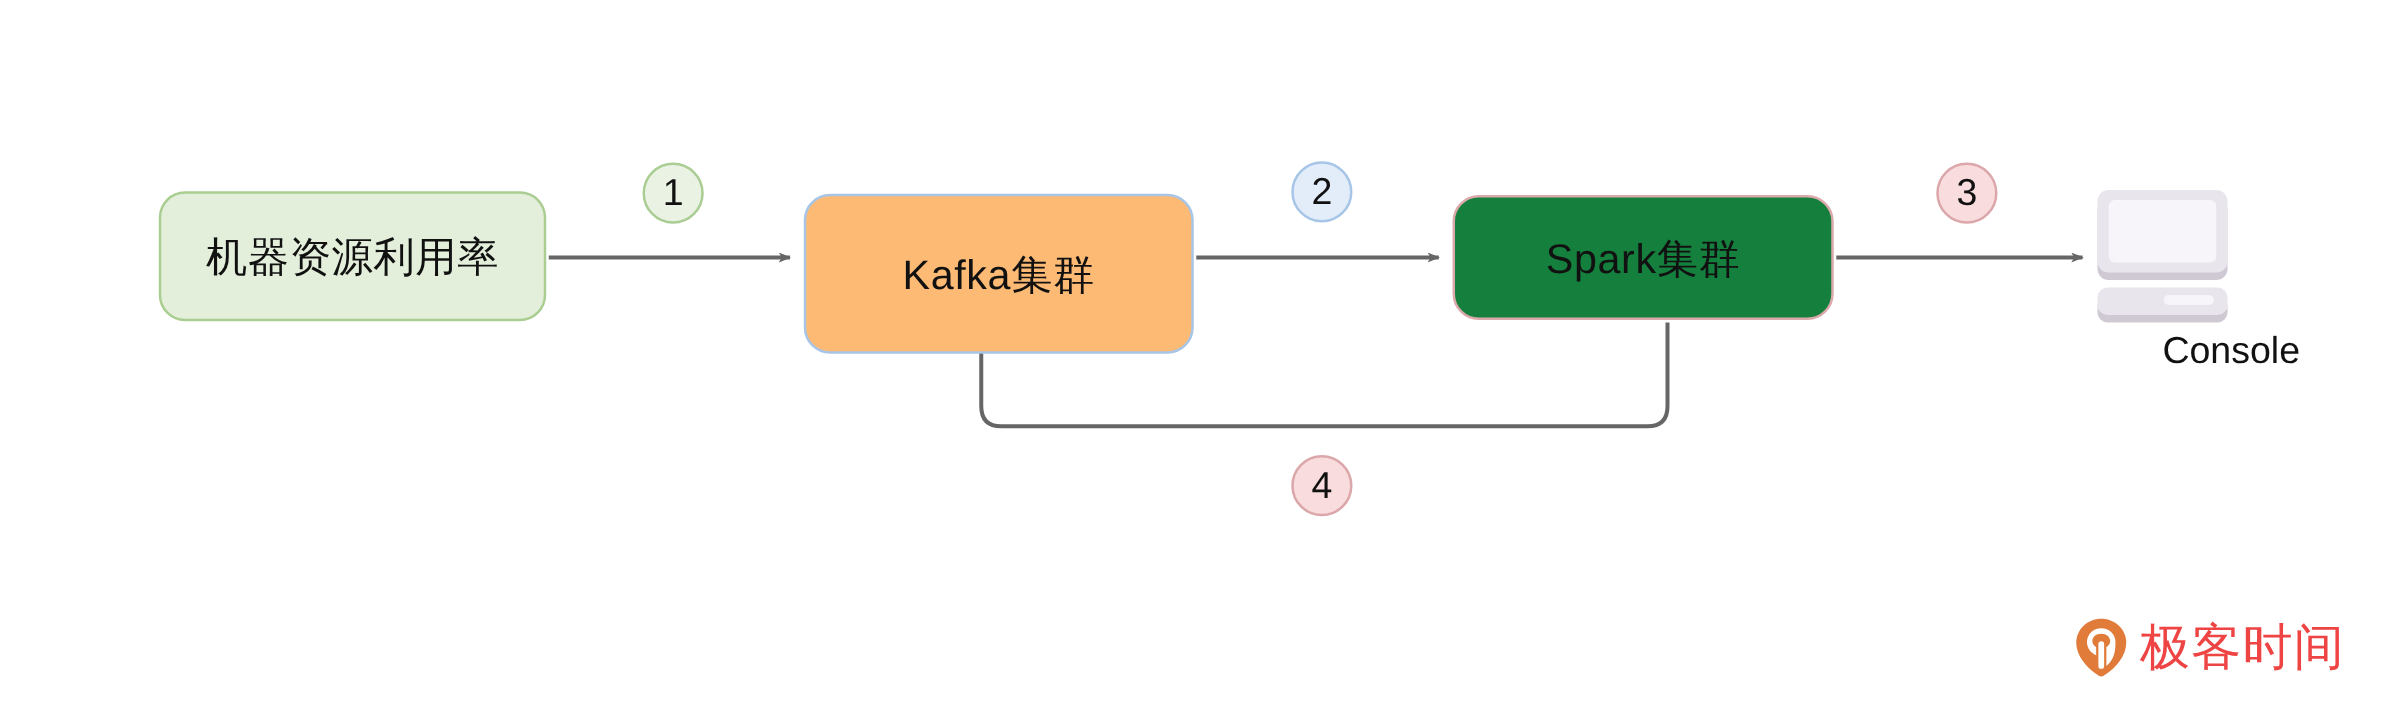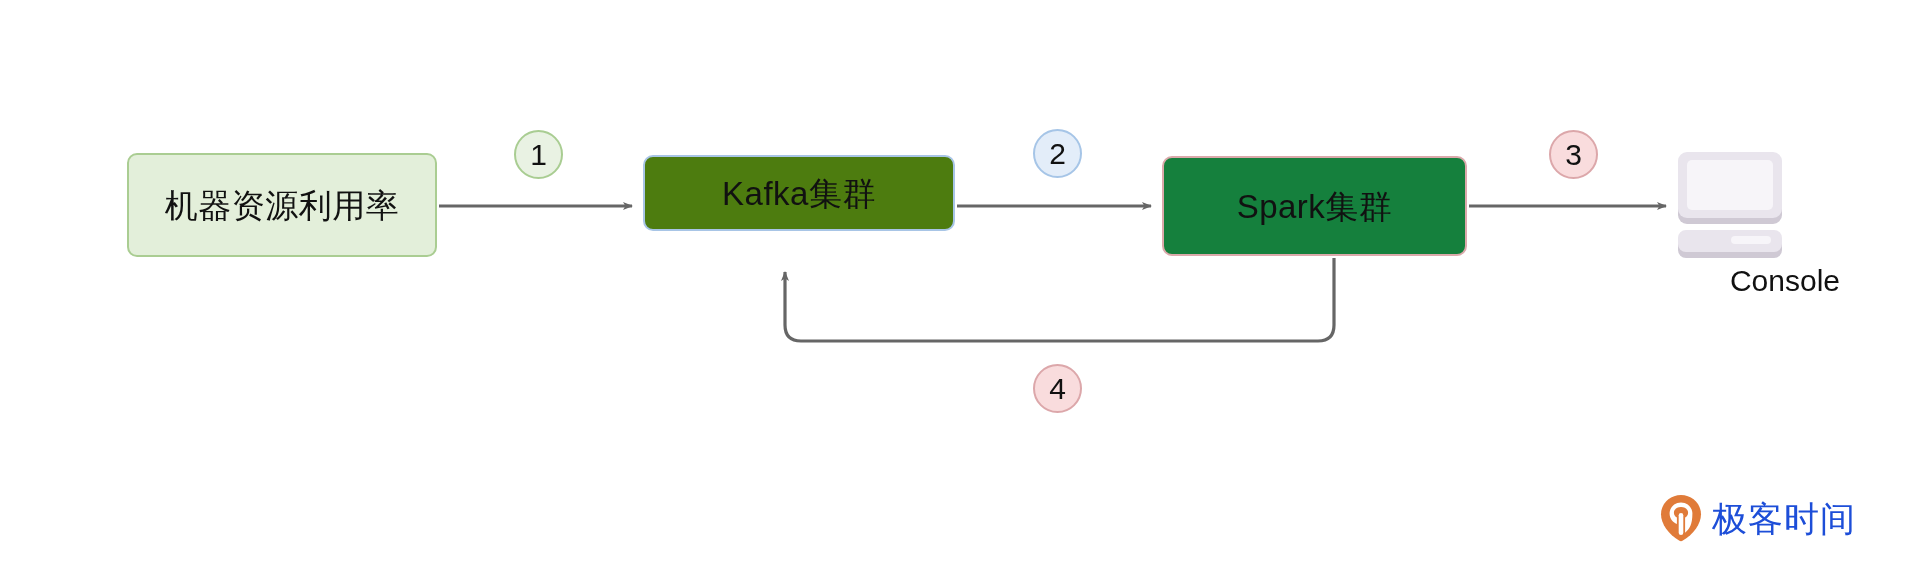--- a/index.html
+++ b/index.html
@@ -20,38 +20,38 @@
     top: 0;
     width: 1920px;
     height: 576px;
     background: #ffffff;
   }
 
   
   .node {
     position: absolute;
     box-sizing: border-box;
-    border-radius: 10px;
+    border-radius: 21px;
     display: flex;
     align-items: center;
     justify-content: center;
     font-size: 33px;
     line-height: 1;
     color: #111111;
     letter-spacing: 0.5px;
     white-space: nowrap;
   }
   .node-green {
     left: 127px; top: 153px; width: 310px; height: 104px;
     background: #e3efda;
     border: 2px solid #aacd92;
   }
   .node-blue {
-    left: 643px; top: 155px; width: 312px; height: 76px;
-    background: #4d7c0f;
+    left: 643px; top: 155px; width: 312px; height: 128px;
+    background: #fdba74;
     border: 2px solid #a8c5e6;
   }
   .node-red {
     left: 1162px; top: 156px; width: 305px; height: 100px;
     background: #15803d;
     border: 2px solid #dba9ab;
   }
 
   
   .badge {
@@ -94,22 +94,22 @@
   
   #watermark {
     position: absolute;
     left: 1660px; top: 492px;
     width: 230px; height: 52px;
     display: flex;
     align-items: center;
     gap: 10px;
   }
   #watermark-text {
-    font-size: 35px;
-    color: #1d4ed8;
+    font-size: 40px;
+    color: #ef4444;
     letter-spacing: 1px;
     line-height: 1;
     white-space: nowrap;
   }
 
   svg.edges {
     position: absolute;
     left: 0; top: 0;
     width: 1920px; height: 576px;
     overflow: visible;

